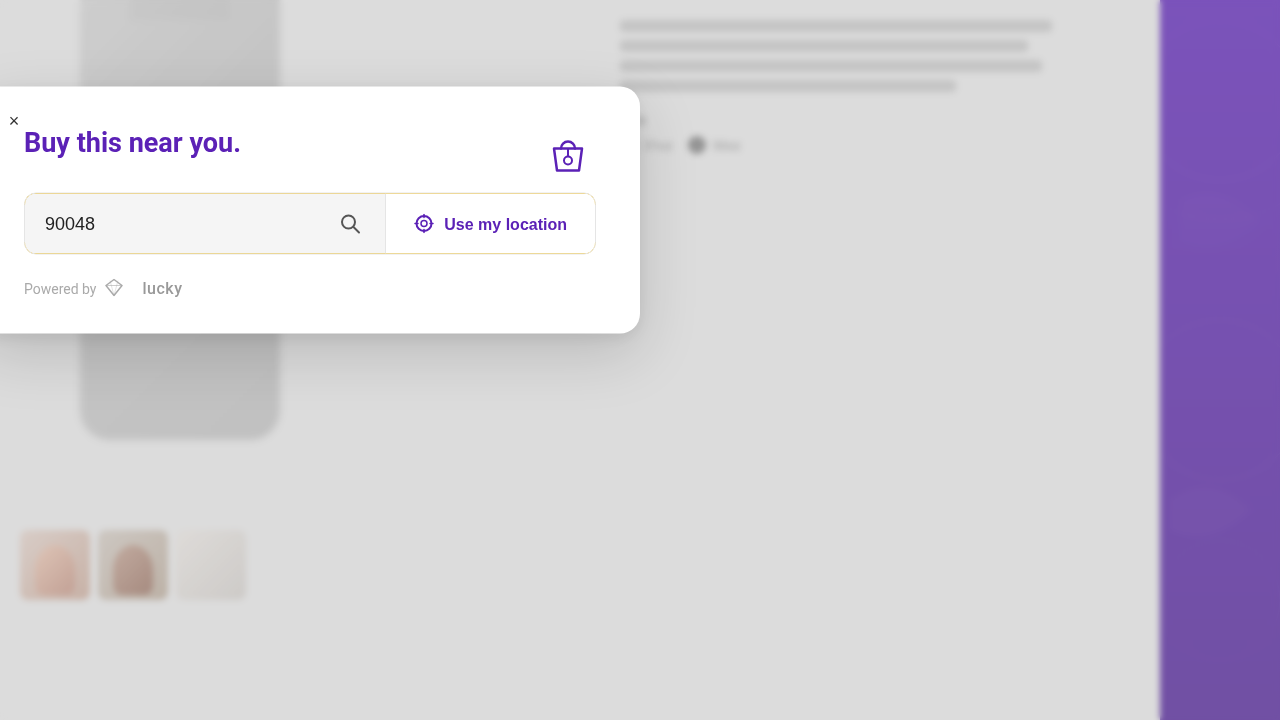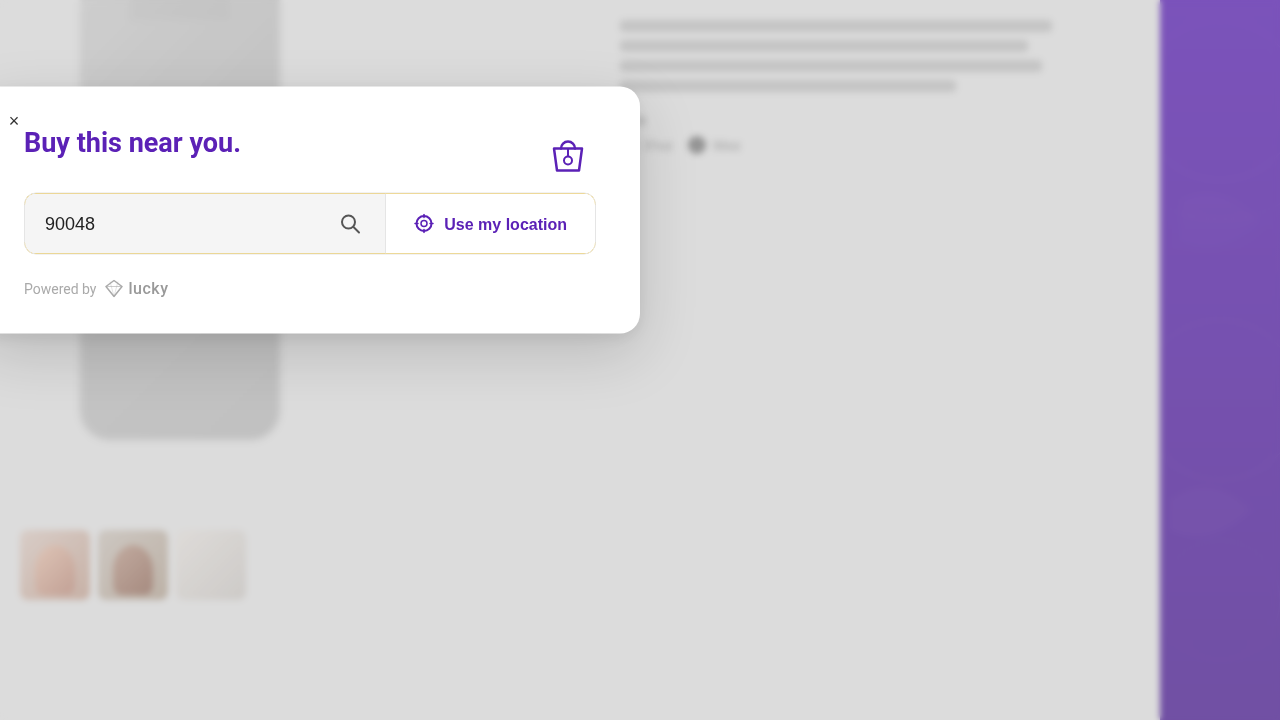--- a/index.html
+++ b/index.html
@@ -287,22 +287,22 @@
     .modal-footer {
       display: flex;
       align-items: center;
       gap: 8px;
       color: #aaa;
       font-size: 14px;
     }
 
     .lucky-logo {
       display: flex;
-      align-items: flex-end;
-      gap: 6px;
+      align-items: flex-start;
+      gap: 20px;
       color: #999;
     }
 
     .lucky-diamond {
       width: 18px;
       height: 18px;
       display: flex;
       align-items: center;
       justify-content: center;
     }

